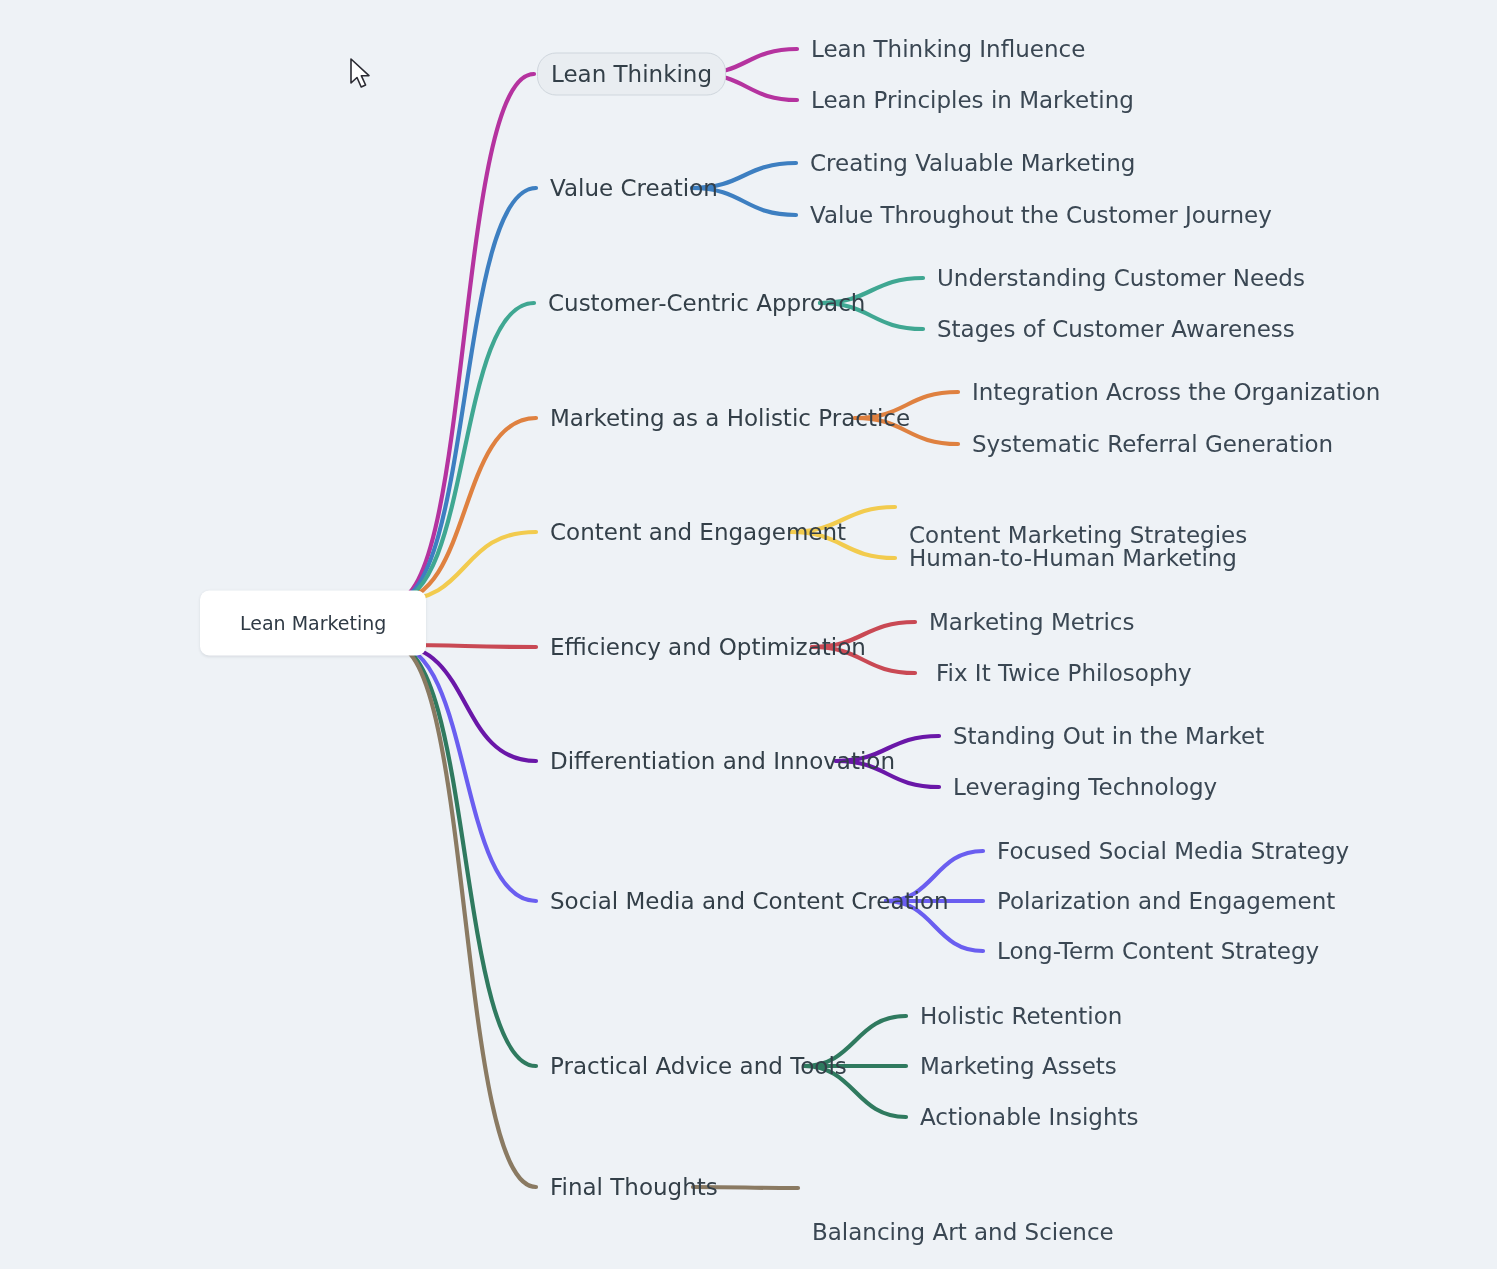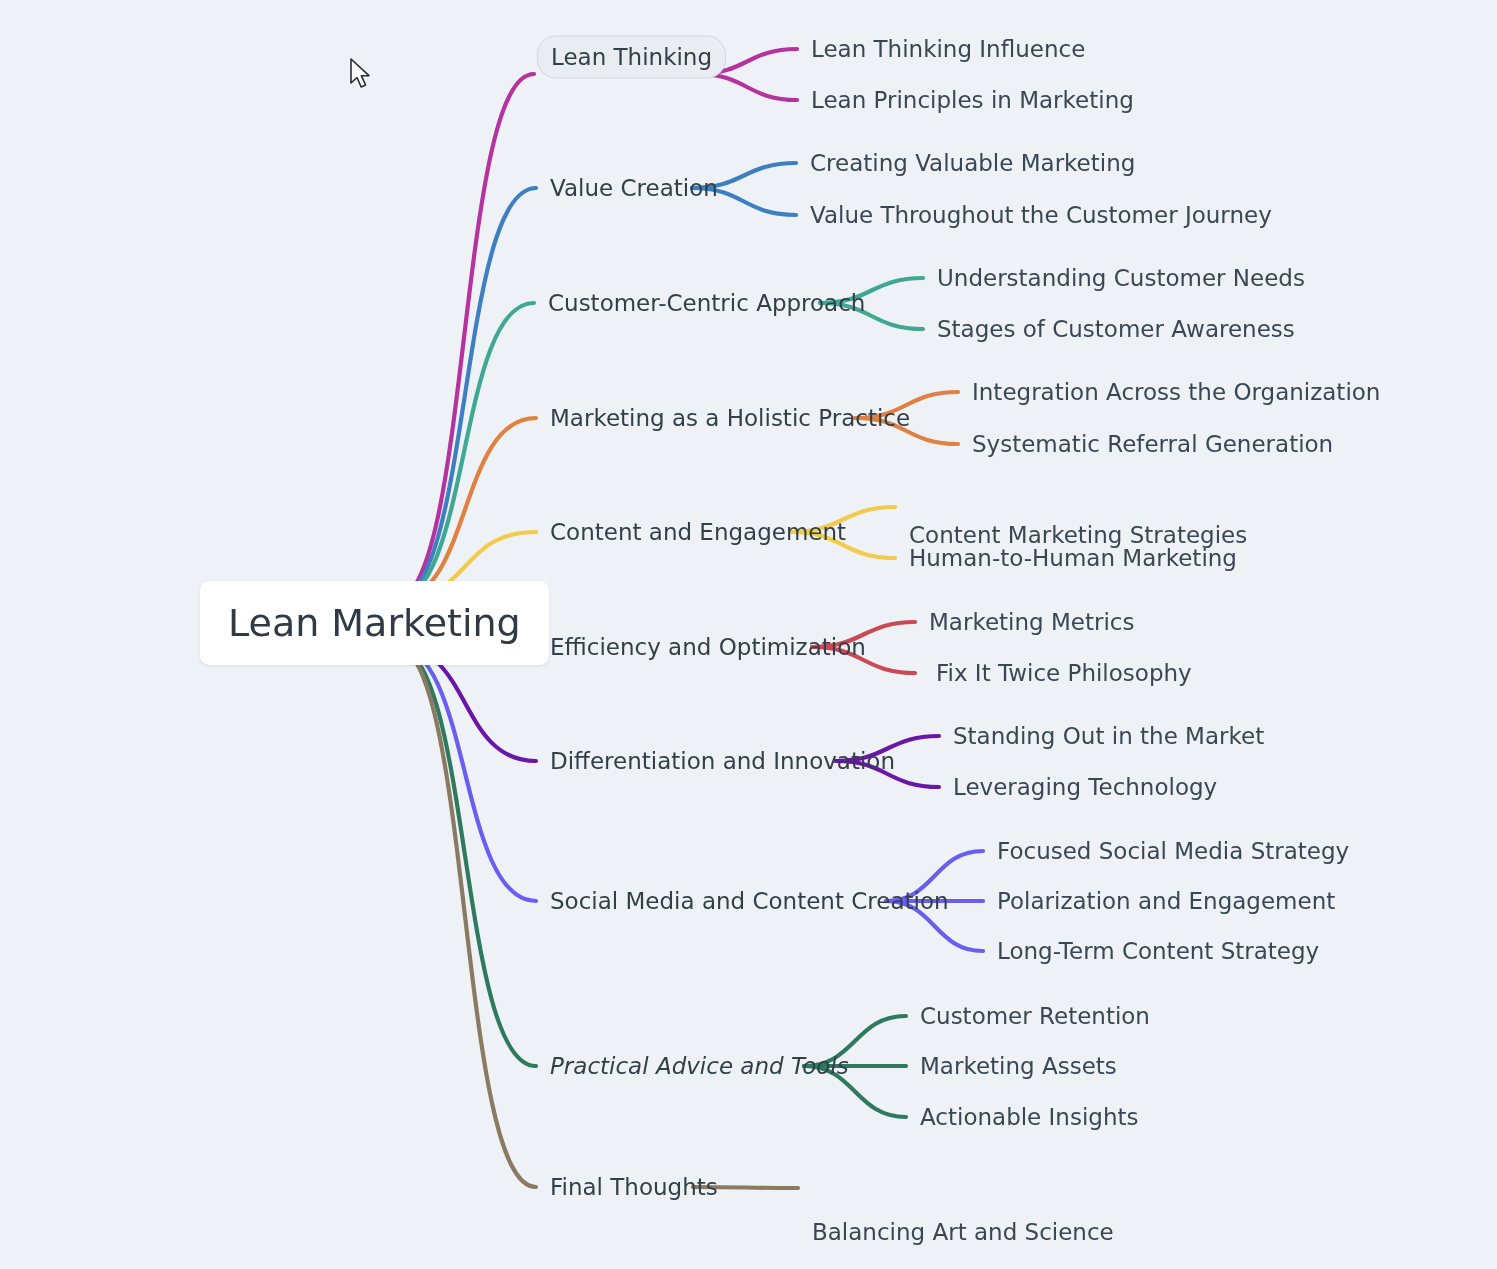--- a/index.html
+++ b/index.html
@@ -26,22 +26,22 @@
     position: absolute;
     white-space: nowrap;
     color: #333f48;
     line-height: 1;
     transform: translateY(-50%);
   }
   .node-root {
     background: #ffffff;
     border-radius: 9px;
     box-shadow: 0 1px 3px rgba(20,30,45,0.10);
-    padding: 23px 28px;
-    font-size: 38px;
+    padding: 23px 40px;
+    font-size: 19px;
     color: #2f3a45;
   }
   .node-branch {
     font-size: 23px;
     color: #333f48;
     padding: 5px 7px;
   }
   .node-branch.hovered {
     background: #e9edf1;
     border: 1px solid #cfd6dd;
@@ -91,21 +91,21 @@
       <path d="M 394 645 C 472.1 645, 457.9 1066, 536 1066" fill="none" stroke="#2f7a5f" stroke-width="4.2" stroke-linecap="round"></path>
       <path d="M 804 1066 C 855 1066, 855 1016, 906 1016" fill="none" stroke="#2f7a5f" stroke-width="4.2" stroke-linecap="round"></path>
       <path d="M 804 1066 C 855 1066, 855 1066, 906 1066" fill="none" stroke="#2f7a5f" stroke-width="4.2" stroke-linecap="round"></path>
       <path d="M 804 1066 C 855 1066, 855 1117, 906 1117" fill="none" stroke="#2f7a5f" stroke-width="4.2" stroke-linecap="round"></path>
       <path d="M 394 645 C 472.1 645, 457.9 1187, 536 1187" fill="none" stroke="#8a7a62" stroke-width="4.2" stroke-linecap="round"></path>
       <path d="M 693 1187 C 745.5 1187, 745.5 1188, 798 1188" fill="none" stroke="#8a7a62" stroke-width="4.2" stroke-linecap="round"></path>
     </svg>
 
   <div id="nodes">
       <div class="node node-root" style="left: 200px; top: 623px;">Lean Marketing</div>
-      <div class="node node-branch hovered" style="left: 537px; top: 57px; border-radius: 19px;">Lean Thinking</div>
+      <div class="node node-branch hovered" style="left: 537px; top: 74px; border-radius: 19px;">Lean Thinking</div>
       <div class="node node-leaf" style="left: 805px; top: 49px;">Lean Thinking Influence</div>
       <div class="node node-leaf" style="left: 805px; top: 100px;">Lean Principles in Marketing</div>
       <div class="node node-branch" style="left: 543px; top: 188px;">Value Creation</div>
       <div class="node node-leaf" style="left: 804px; top: 163px;">Creating Valuable Marketing</div>
       <div class="node node-leaf" style="left: 804px; top: 215px;">Value Throughout the Customer Journey</div>
       <div class="node node-branch" style="left: 541px; top: 303px;">Customer-Centric Approach</div>
       <div class="node node-leaf" style="left: 931px; top: 278px;">Understanding Customer Needs</div>
       <div class="node node-leaf" style="left: 931px; top: 329px;">Stages of Customer Awareness</div>
       <div class="node node-branch" style="left: 543px; top: 418px;">Marketing as a Holistic Practice</div>
       <div class="node node-leaf" style="left: 966px; top: 392px;">Integration Across the Organization</div>
@@ -116,22 +116,22 @@
       <div class="node node-branch" style="left: 543px; top: 647px;">Efficiency and Optimization</div>
       <div class="node node-leaf" style="left: 923px; top: 622px;">Marketing Metrics</div>
       <div class="node node-leaf" style="left: 923px; top: 673px; margin-left: 7px;">Fix It Twice Philosophy</div>
       <div class="node node-branch" style="left: 543px; top: 761px;">Differentiation and Innovation</div>
       <div class="node node-leaf" style="left: 947px; top: 736px;">Standing Out in the Market</div>
       <div class="node node-leaf" style="left: 947px; top: 787px;">Leveraging Technology</div>
       <div class="node node-branch" style="left: 543px; top: 901px;">Social Media and Content Creation</div>
       <div class="node node-leaf" style="left: 991px; top: 851px;">Focused Social Media Strategy</div>
       <div class="node node-leaf" style="left: 991px; top: 901px;">Polarization and Engagement</div>
       <div class="node node-leaf" style="left: 991px; top: 951px;">Long-Term Content Strategy</div>
-      <div class="node node-branch" style="left: 543px; top: 1066px; font-style: italic;">Practical Advice and Tools</div>
-      <div class="node node-leaf" style="left: 914px; top: 1016px;">Customer Retention</div>
+      <div class="node node-branch" style="left: 543px; top: 1066px;">Practical Advice and Tools</div>
+      <div class="node node-leaf" style="left: 914px; top: 1016px;">Holistic Retention</div>
       <div class="node node-leaf" style="left: 914px; top: 1066px;">Marketing Assets</div>
       <div class="node node-leaf" style="left: 914px; top: 1117px;">Actionable Insights</div>
       <div class="node node-branch" style="left: 543px; top: 1187px;">Final Thoughts</div>
       <div class="node node-leaf" style="left: 806px; top: 1188px; margin-top: 44px;">Balancing Art and Science</div>
     </div>
 
   <svg id="cursor" width="26" height="34" viewBox="0 0 26 34" style="left: 350px; top: 58px;">
     <path d="M1,1 L1,25 L7,19.5 L11.2,29 L15.6,27 L11.4,17.8 L19,17.6 Z" fill="#ffffff" stroke="#2b2b33" stroke-width="1.6" stroke-linejoin="round"></path>
   </svg>
 </div>

